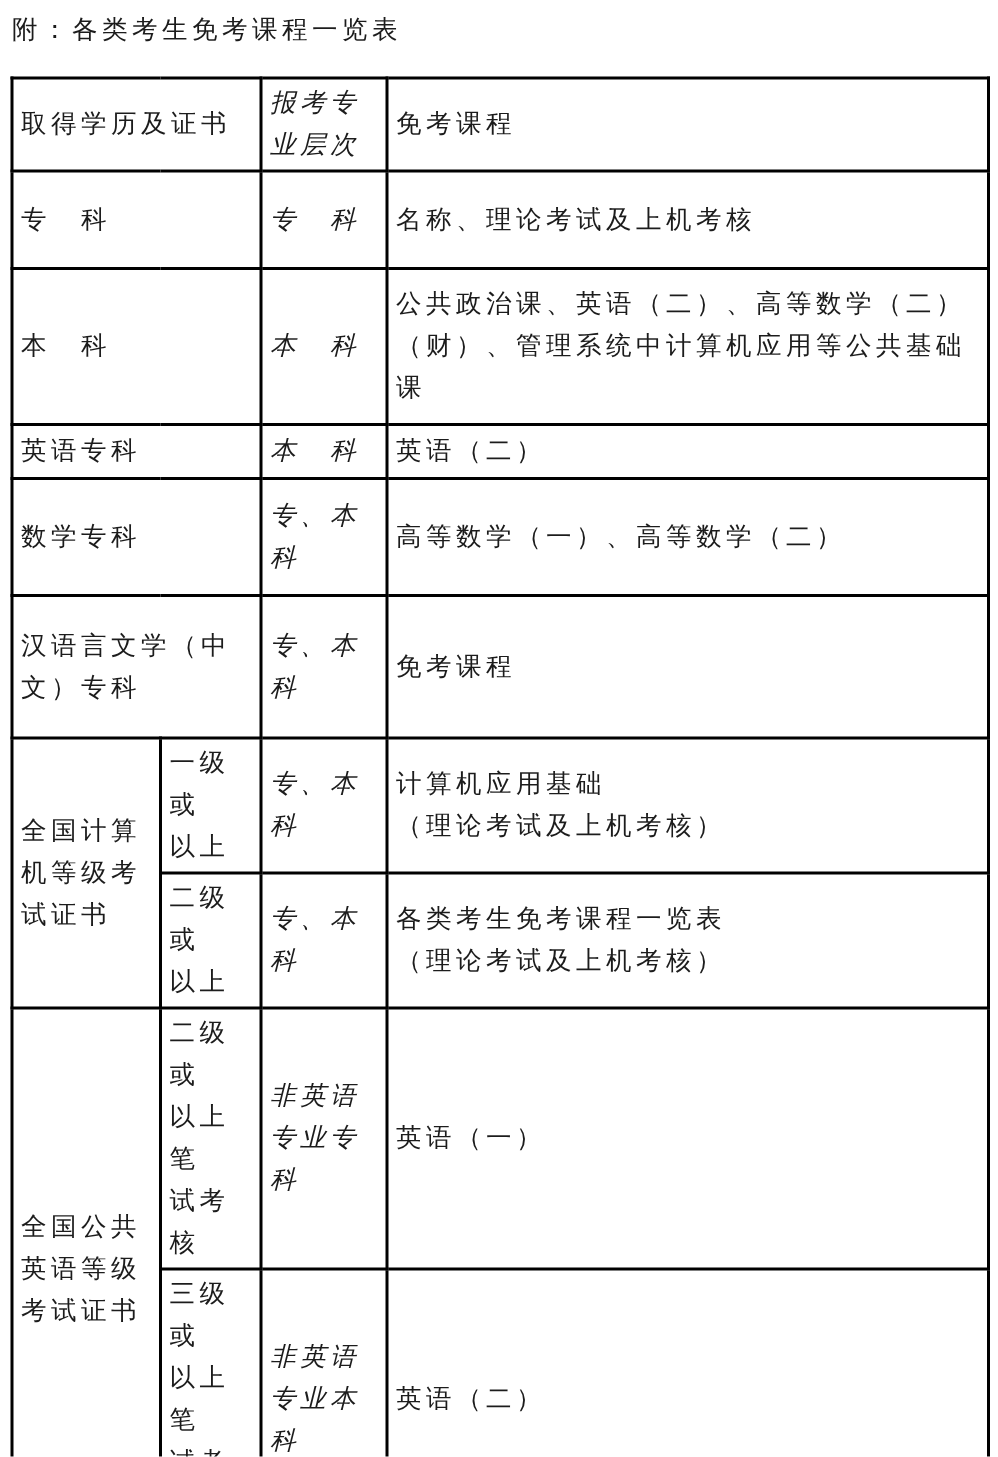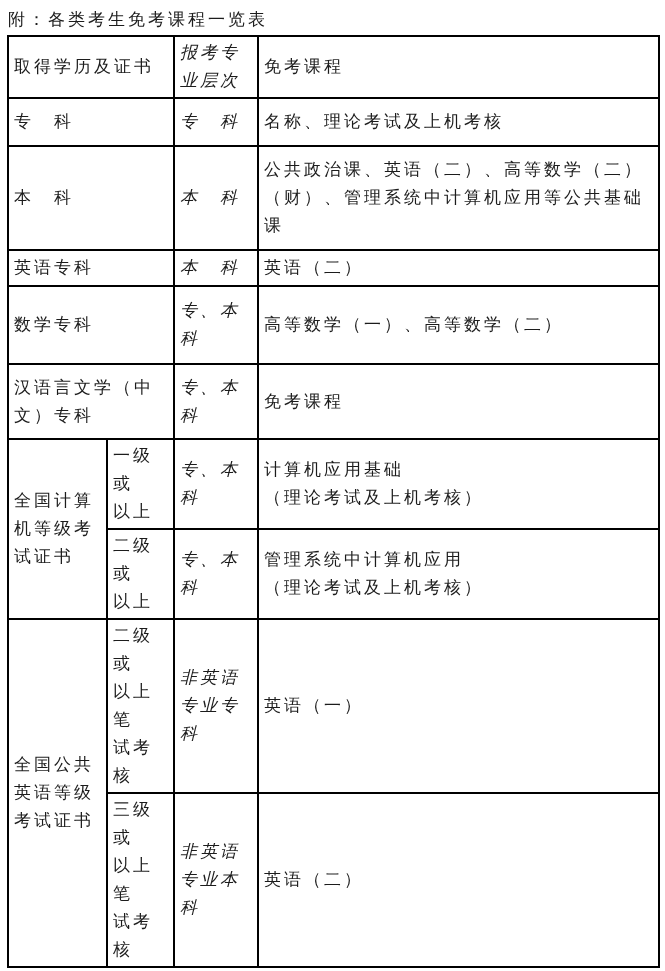--- a/index.html
+++ b/index.html
@@ -7,21 +7,21 @@
   body {
     width: 665px; height: 971px;
     color: #1c1c1c;
     font-family: "Liberation Serif", "DejaVu Serif", serif;
     font-size: 17px;
     letter-spacing: 3px;
     line-height: 28px;
     overflow: hidden;
   }
   .page { padding: 6px 0 0 7px; }
-  .doc-title { margin: 0 0 1px 1px; white-space: pre; }
+  .doc-title { margin: 0 0 17px 1px; white-space: pre; }
   table.exempt-table {
     border-collapse: collapse;
     table-layout: fixed;
     width: 651px;
   }
   table.exempt-table td {
     border: 2px solid #000;
     vertical-align: middle;
     text-align: left;
     white-space: pre-line;
@@ -47,21 +47,21 @@
         <col style="width:401px">
     </colgroup>
     <tbody>
       <tr style="height:54px">
         <td colspan="2" class="c-qual">取得学历及证书</td>
         <td class="c-level">报考专
 业层次</td>
         <td class="c-exempt">免考课程</td>
       </tr>
 
-      <tr style="height:48px">
+      <tr style="height:65px">
         <td colspan="2" class="c-qual">专　科</td>
         <td class="c-level">专　科</td>
         <td class="c-exempt">名称、理论考试及上机考核</td>
       </tr>
 
       <tr style="height:104px">
         <td colspan="2" class="c-qual">本　科</td>
         <td class="c-level">本　科</td>
         <td class="c-exempt">公共政治课、英语（二）、高等数学（二）（财）、管理系统中计算机应用等公共基础课</td>
       </tr>
@@ -72,21 +72,21 @@
         <td class="c-exempt">英语（二）</td>
       </tr>
 
       <tr style="height:78px">
         <td colspan="2" class="c-qual">数学专科</td>
         <td class="c-level">专、本
 科</td>
         <td class="c-exempt">高等数学（一）、高等数学（二）</td>
       </tr>
 
-      <tr style="height:75px">
+      <tr style="height:95px">
         <td colspan="2" class="c-qual">汉语言文学（中
 文）专科</td>
         <td class="c-level">专、本
 科</td>
         <td class="c-exempt">免考课程</td>
       </tr>
 
       <tr style="height:83px">
         <td rowspan="2" class="c-qual">全国计算
 机等级考
@@ -97,21 +97,21 @@
 科</td>
         <td class="c-exempt">计算机应用基础
 （理论考试及上机考核）</td>
       </tr>
 
       <tr style="height:74px">
         <td class="c-grade">二级或
 以上</td>
         <td class="c-level">专、本
 科</td>
-        <td class="c-exempt">管理系统中计算机应用
+        <td class="c-exempt">各类考生免考课程一览表
 （理论考试及上机考核）</td>
       </tr>
 
       <tr style="height:104px">
         <td rowspan="2" class="c-qual">全国公共
 英语等级
 考试证书</td>
         <td class="c-grade">二级或
 以上笔
 试考核</td>

